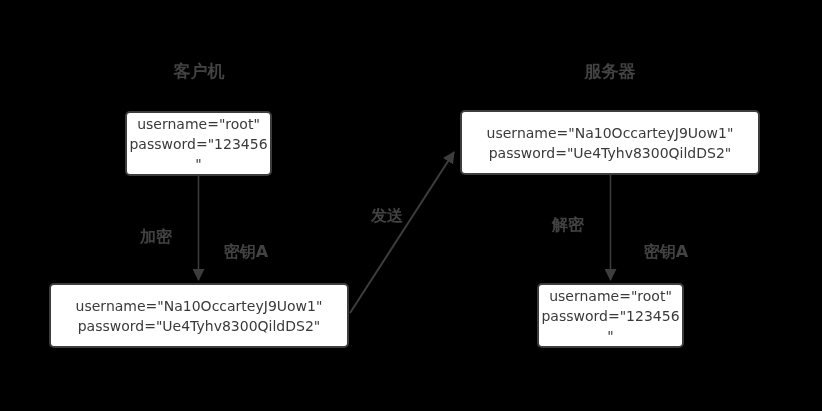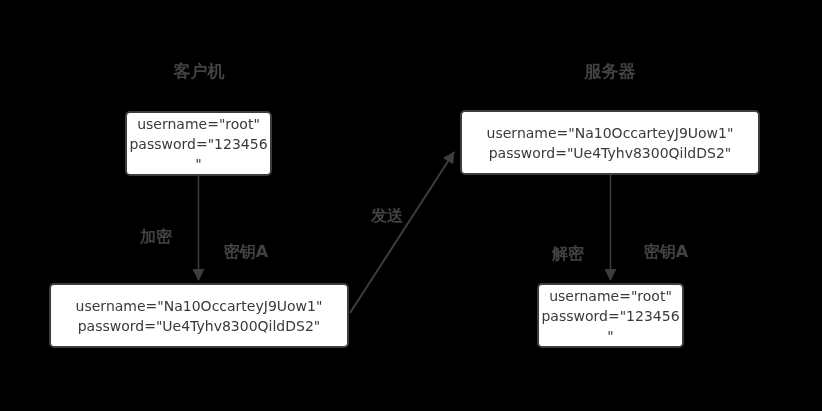--- a/index.html
+++ b/index.html
@@ -51,21 +51,21 @@
     font-size: 16px;
     text-align: center;
     white-space: nowrap;
   }
   .title { font-size: 17px; }
   .label-client-title { left: 154px; top:  60px; }
   .label-server-title { left: 565px; top:  60px; }
   .label-encrypt      { left: 111px; top: 227px; }
   .label-key-left     { left: 201px; top: 242px; }
   .label-send         { left: 342px; top: 206px; }
-  .label-decrypt      { left: 523px; top: 244px; font-family: Liberation Serif, serif; }
+  .label-decrypt      { left: 523px; top: 215px; font-family: Liberation Serif, serif; }
   .label-key-right    { left: 621px; top: 242px; }
 </style>
 </head>
 <body>
 
 <div class="stage">
 
   <svg class="arrows" viewBox="0 0 822 411">
     <defs>
       <marker id="arrowhead" markerWidth="13" markerHeight="12" refX="11" refY="6" orient="auto" markerUnits="userSpaceOnUse">

